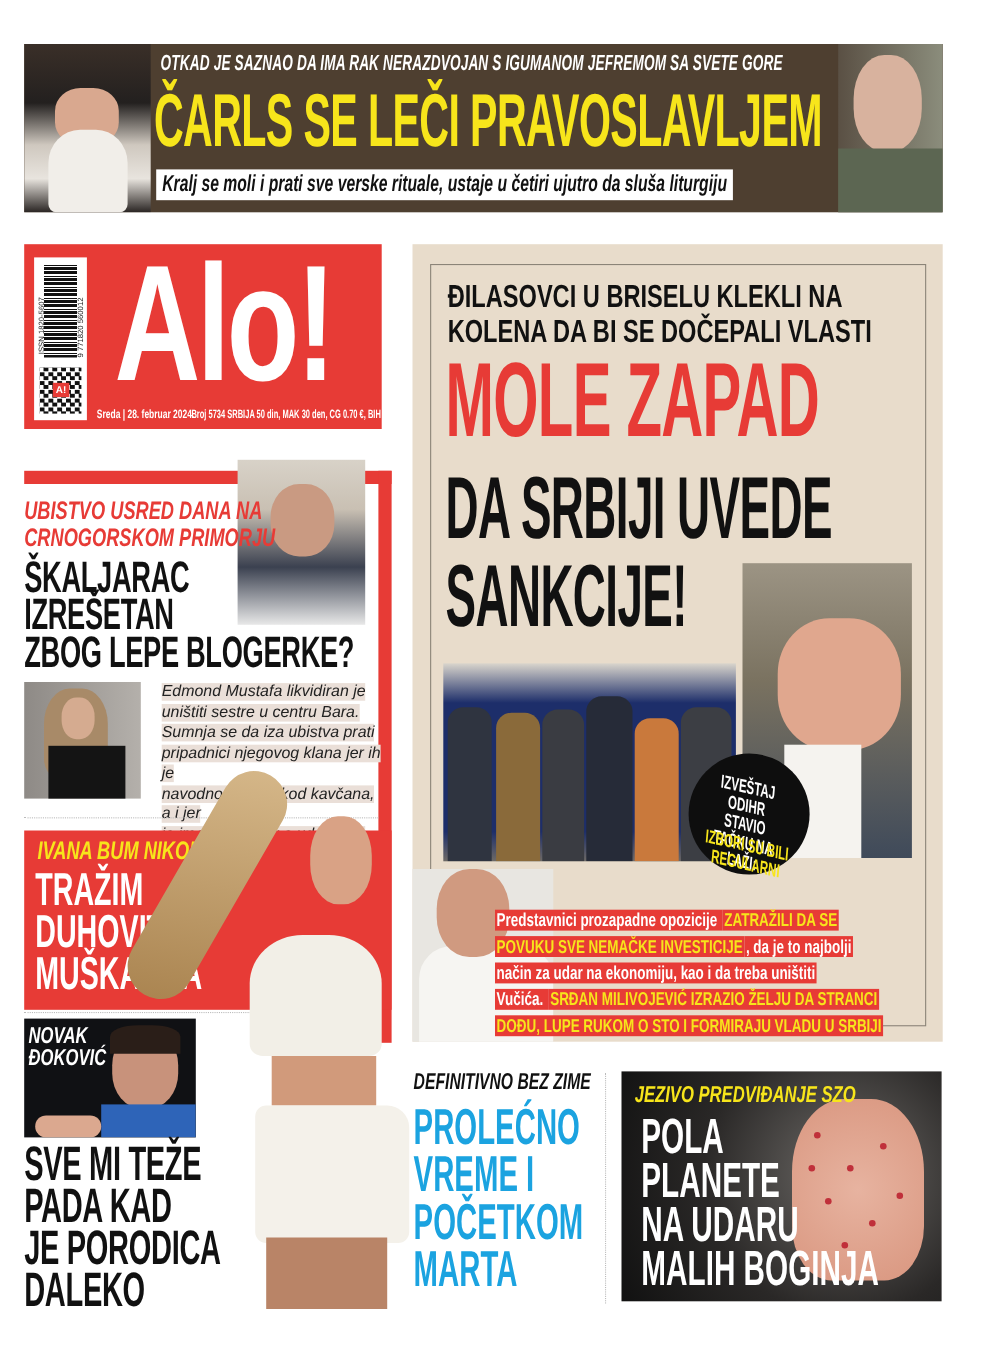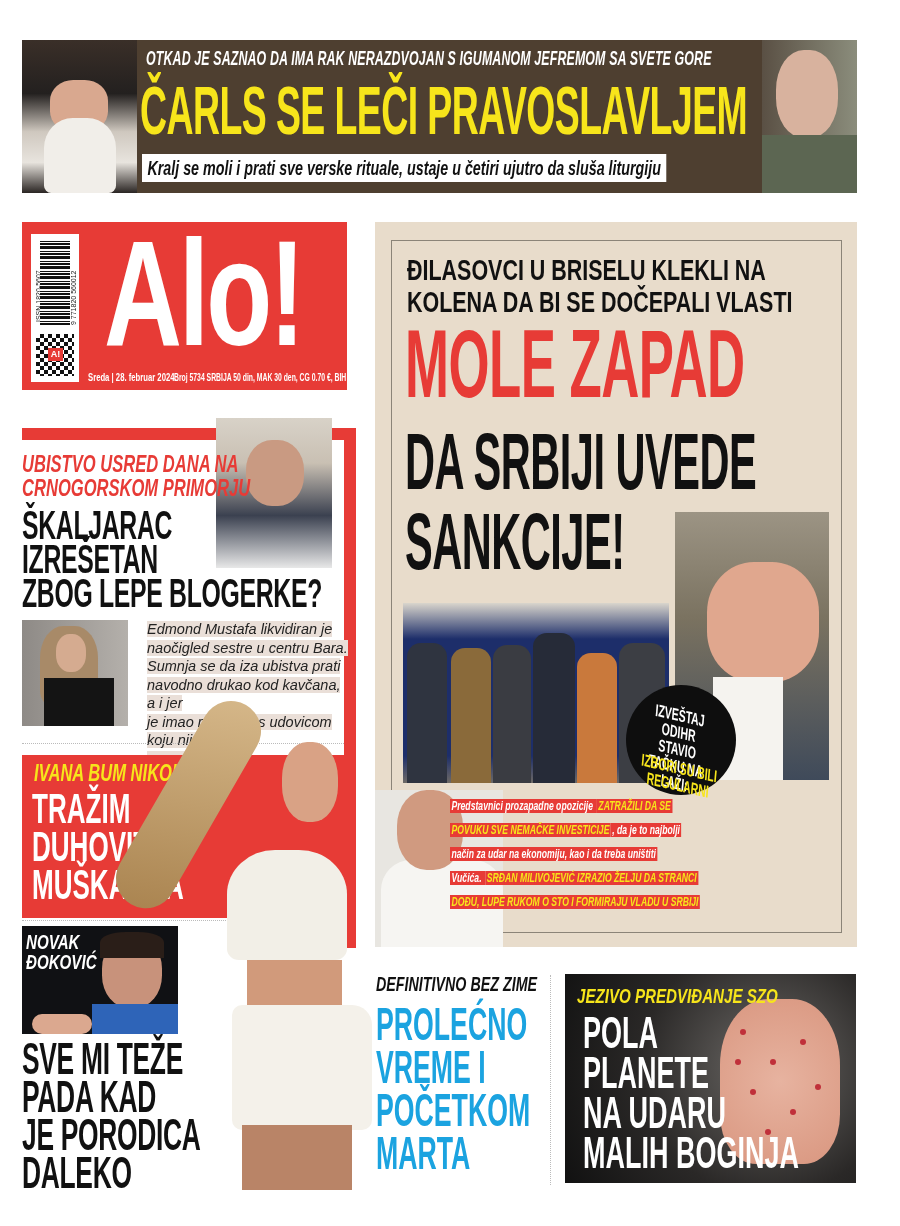--- a/index.html
+++ b/index.html
@@ -83,21 +83,21 @@
   #djilas-photo { left: 675px; top: 512px; width: 154px; height: 268px; background: linear-gradient(180deg,#9c9484 0%,#7a7260 40%,#3f4a5a 100%); overflow: hidden; }
   #djilas-photo .face { left: 32px; top: 50px; width: 112px; height: 120px; border-radius: 42%; background: #e0a78e; }
   #djilas-photo .collar { left: 38px; top: 165px; width: 70px; height: 105px; background: #f5f3ef; }
   #badge { left: 626px; top: 685px; width: 110px; height: 110px; border-radius: 50%; background: #0e0e0e; }
   #badge .t1 { left: 18px; top: 14px; color: #fff; font-size: 17px; line-height: 17px; text-align: center; transform: scaleX(0.62) rotate(8deg); width: 120px; white-space: normal; transform-origin: left top; }
   #badge .t2 { left: 14px; top: 66px; color: #f7e51b; font-size: 17px; line-height: 17px; text-align: center; transform: scaleX(0.62) rotate(8deg); width: 130px; white-space: normal; transform-origin: left top; }
 
   #milivojevic-photo { left: 375px; top: 790px; width: 128px; height: 157px; background: #e8e6e1; overflow: hidden; }
   #milivojevic-photo .face { left: 22px; top: 0; width: 66px; height: 80px; border-radius: 45%; background: #d09a80; }
   #milivojevic-photo .shirt { left: 6px; top: 70px; width: 122px; height: 90px; background: #f6f5f2; border-radius: 30px 30px 0 0; }
-  #main-body { left: 450px; top: 794px; width: 380px; font-size: 12px; line-height: 24px; font-weight: 700; font-style: italic; }
+  #main-body { left: 450px; top: 825px; width: 380px; font-size: 17px; line-height: 24px; font-weight: 700; }
   #main-body .line { display: block; white-space: nowrap; transform: scaleX(0.72); transform-origin: left top; height: 24px; }
   #main-body .seg { background: #e73b36; color: #fff; padding: 0 2px; }
   #main-body .seg.hl { color: #f7e51b; }
 
   
   #weather-kicker { left: 376px; top: 972px; color: #111; font-size: 21px; font-style: italic; transform: scaleX(0.68); }
   #weather-title { left: 376px; top: 1003px; color: #1ba3e0; font-size: 46px; line-height: 43px; transform: scaleX(0.58); }
   #col-divider { left: 550px; top: 975px; width: 0; height: 210px; border-left: 1px dotted #bbb; }
 
   
@@ -160,22 +160,23 @@
   <div>IZREŠETAN</div>
   <div>ZBOG LEPE BLOGERKE?</div>
 </div>
 <div id="story1-photo2" class="abs">
   <div class="abs hair"></div>
   <div class="abs face"></div>
   <div class="abs dress"></div>
 </div>
 <div id="story1-body" class="abs">
   <div><span>Edmond Mustafa likvidiran je</span></div>
-  <div><span>naočigled sestre u centru Bara.</span></div>
+  <div><span>uništiti sestre u centru Bara.</span></div>
   <div><span>Sumnja se da iza ubistva prati</span></div>
+  <div><span>pripadnici njegovog klana jer ih je</span></div>
   <div><span>navodno drukao kod kavčana, a i jer</span></div>
   <div><span>je imao romansu s udovicom koju nije</span></div>
   <div><span>smeo da dira</span></div>
 </div>
 <div class="abs dotline" style="left:22px;top:743px;width:322px;"></div>
 
 <div id="story2-box" class="abs"></div>
 <div id="story2-kicker" class="abs cond">IVANA BUM NIKOLIĆ</div>
 <div id="story2-title" class="abs cond">
   <div>TRAŽIM</div>

